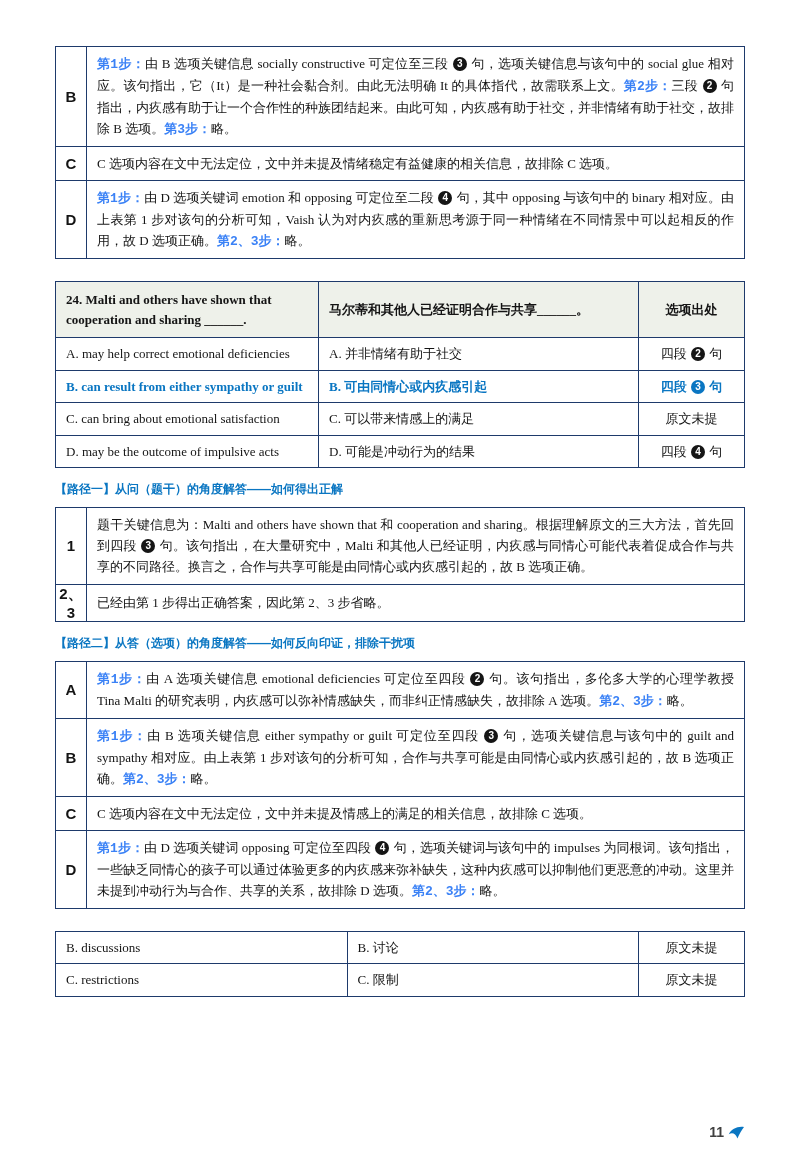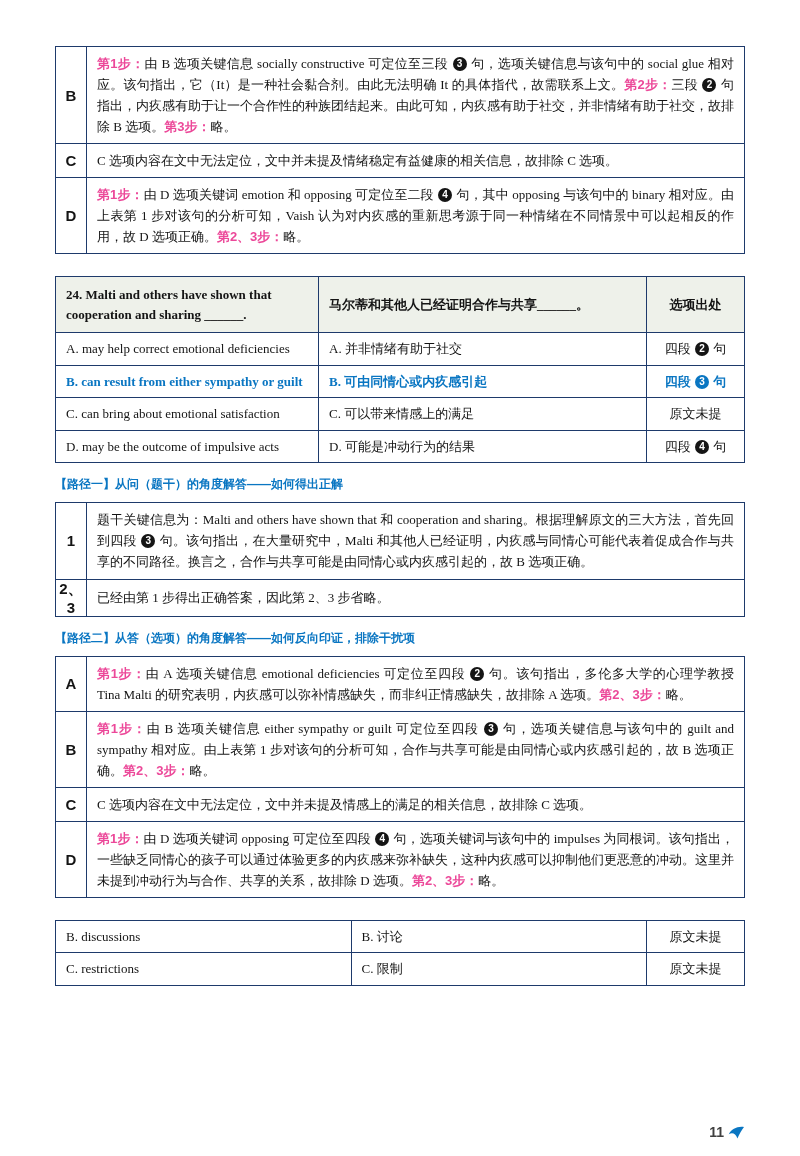--- a/index.html
+++ b/index.html
@@ -16,37 +16,37 @@
   
   .label-cell {
     width:31px; text-align:center; font-weight:bold; font-size:15px;
     font-family:"Liberation Sans","DejaVu Sans",sans-serif;
   }
   .content-cell {
     padding:6px 10px; font-size:13px; line-height:1.62; text-align:justify;
   }
 
   .seg-step {
-    color:#ec4899; font-weight:bold;
-    font-family:Liberation Sans, sans-serif;
+    color:#3b82f6; font-weight:bold;
+    font-family:Liberation Mono, monospace;
   }
   .seg-circ {
     display:inline-block; width:14px; height:14px; line-height:14px;
     border-radius:50%; background:#151515; color:#fff; font-size:10px;
     text-align:center; font-family:"Liberation Sans","DejaVu Sans",sans-serif;
     font-weight:bold; vertical-align:1px; margin:0 1px;
   }
   .correct .seg-circ { background:#0a76c2; }
 
   
   .q-table { margin-top:22px; }
   .q-table td { padding:6px 10px; font-size:13px; line-height:1.5; }
   .q-table tr.head td { font-weight:bold; background:#eef1ea; padding:8px 10px; }
   .en-col  { width:263px; }
-  .src-col { width:98px; text-align:center; padding:6px 4px; }
+  .src-col { width:106px; text-align:center; padding:6px 4px; }
   tr.correct td { color:#0a76c2; font-weight:bold; }
 
   .section-title {
     color:#0a76c2; font-weight:bold; font-size:12px;
     font-family:"Liberation Sans","DejaVu Sans",sans-serif;
     margin:13px 0 9px 0;
   }
   .mt { margin-top:2px; }
 
   .footer {

